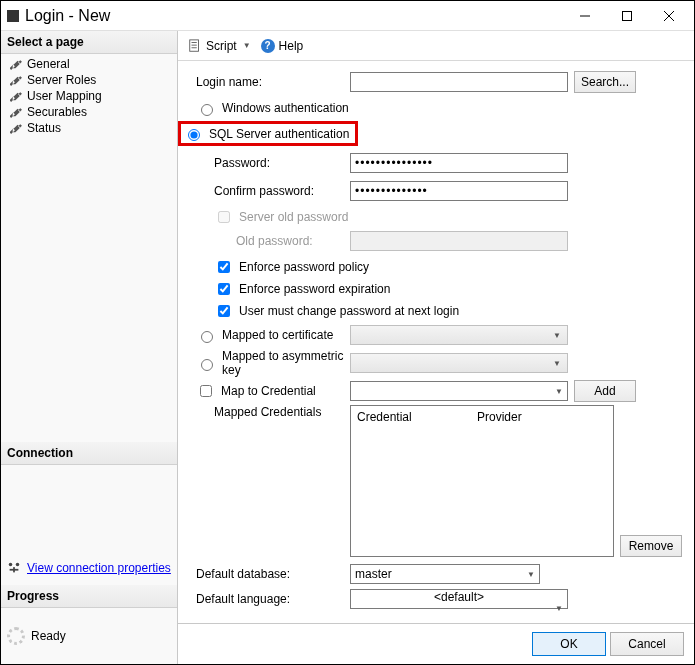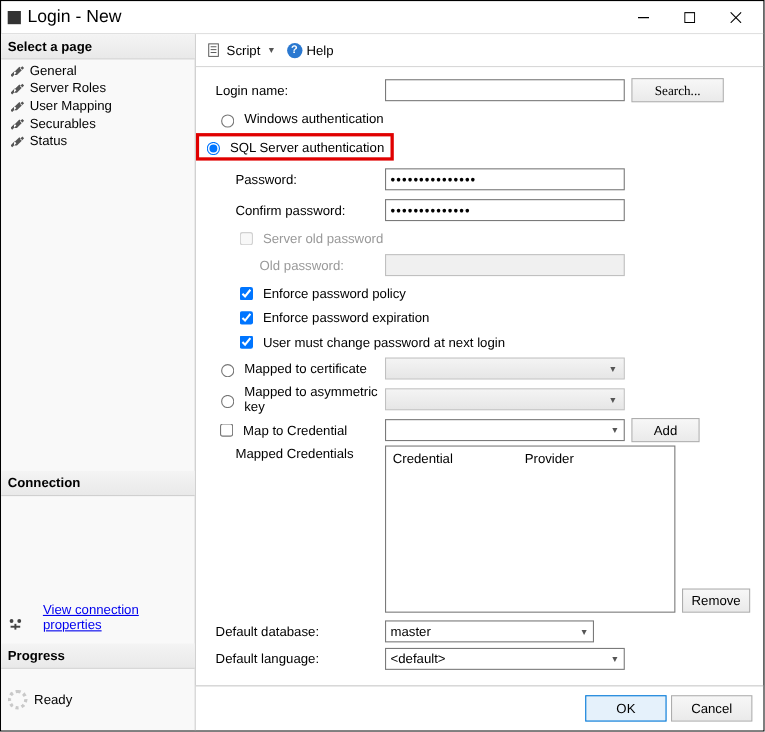--- a/index.html
+++ b/index.html
@@ -44,21 +44,21 @@
   }
   .side-list { padding:2px 2px 6px 4px; }
   .side-list .item {
     display:flex; align-items:center;
     padding:1px 2px 1px 4px;
     gap:4px;
   }
   .wrench { width:14px; height:14px; display:inline-flex; align-items:center; justify-content:center; }
   .wrench svg { width:13px; height:13px; fill:#555; }
   .sidebar .flex1 { flex:1; }
-  .connection-content { padding:10px 6px; display:flex; align-items:center; gap:18px;margin-top:14px; }
+  .connection-content { padding:10px 6px; display:flex; align-items:center; gap:6px; }
   .conn-icon { width:14px; height:14px; display:inline-flex; align-items:center; justify-content:center; color:#444; }
   .conn-link { color:#0000ee; text-decoration:underline; }
   .progress-content { padding:8px 6px; display:flex; align-items:center; gap:6px; }
   .spinner {
     width:18px; height:18px;
     border-radius:50%;
     border:3px dotted #c9c9c9;
   }
   
   .rightpane { flex:1; display:flex; flex-direction:column; min-height:0; }
@@ -257,21 +257,21 @@
         <span>Help</span>
       </div>
     </div>
 
     <div class="content">
 
       <div class="row">
         <div class="label">Login name:</div>
         <input type="text" class="wide" value="" style="">
         <div class="after-search">
-          <button class="btn small" style="width:84px;font-family:Liberation Serif, serif;">Search...</button>
+          <button class="btn small" style="width:62px;">Search...</button>
         </div>
       </div>
 
       <div class="radio-row" style="margin-left:0px;">
         <input type="radio" class="radio" name="auth" style="">
         <span>Windows authentication</span>
       </div>
       <div style="margin-bottom:6px;">
         <span class="highlight-box">
           <input type="radio" class="radio" name="auth" checked="" style="">
@@ -364,21 +364,21 @@
       <div class="row tight" style="margin-top:6px;">
         <div class="label">Default database:</div>
         <div class="combo" style="width:190px;">
           <span>master</span>
           <span class="caret">▼</span>
         </div>
       </div>
 
       <div class="row tight">
         <div class="label">Default language:</div>
-        <div class="combo" style="width:218px;">
+        <div class="combo" style="width:218px;flex-direction:column;">
           <span>&lt;default&gt;</span>
           <span class="caret">▼</span>
         </div>
       </div>
 
     </div>
 
     <div class="bottom-buttons">
       <button class="btn default">OK</button>
       <button class="btn">Cancel</button>

